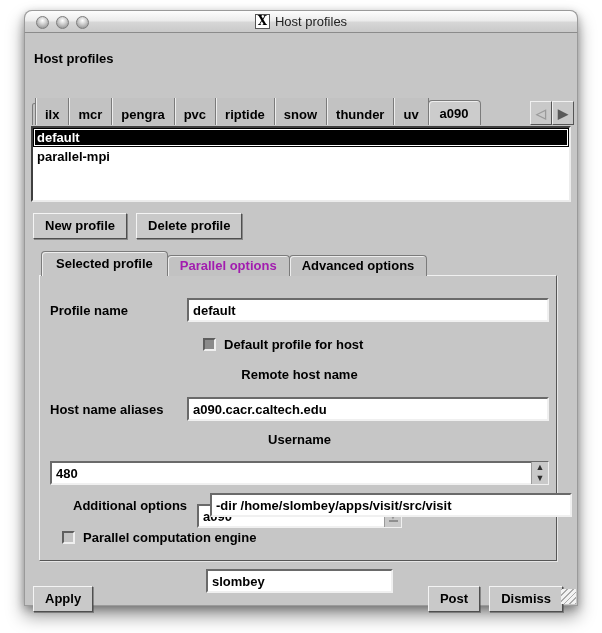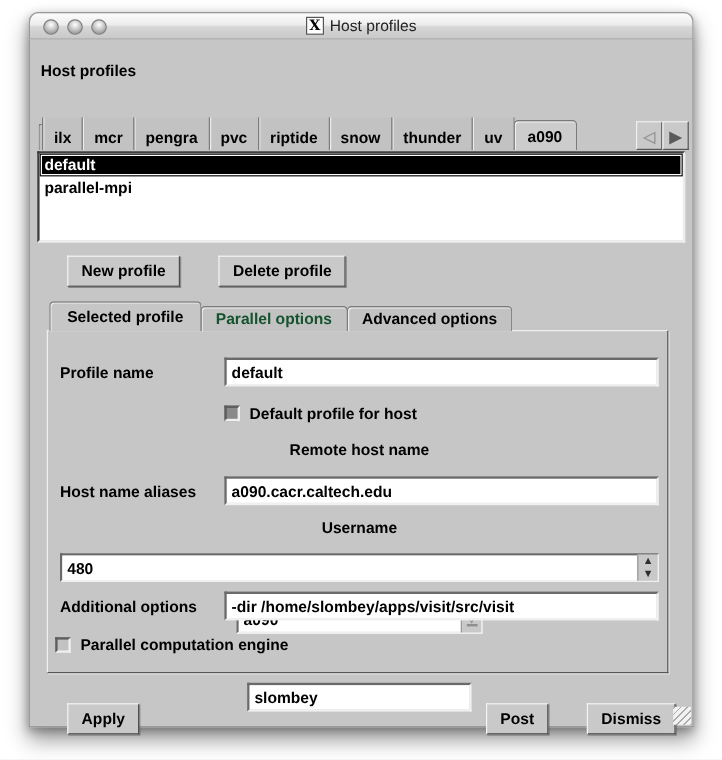--- a/index.html
+++ b/index.html
@@ -25,21 +25,21 @@
              font-weight:bold; font-size:12px; line-height:13px; text-align:center; }
 
   .content { position:absolute; left:0; top:23px; right:0; bottom:0; background:#c6c6c6;
              border:1px solid #9a9a9a; border-top:none; font-weight:bold; font-size:13px;
              color:#000; }
 
   
   .btn { display:inline-block; background:#c9c9c9; padding:4px 11px 5px;
          border:1px solid; border-color:#f4f4f4 #4f4f4f #4f4f4f #f4f4f4;
          box-shadow:1px 1px 0 rgba(60,60,60,.45); font-weight:bold; font-size:13px;
-         white-space:nowrap;margin-left:23px; }
+         white-space:nowrap; }
   .field { background:#fff; border:2px solid; border-color:#6a6a6a #f0f0f0 #f0f0f0 #6a6a6a;
            height:24px; display:flex; align-items:center; }
   .field input { border:none; outline:none; background:#fff; width:100%; height:100%;
                  font:bold 13px "Liberation Sans",sans-serif; color:#000; padding:0 4px; }
 
   .checkbox { width:13px; height:13px; border:2px solid;
               border-color:#5e5e5e #efefef #efefef #5e5e5e; flex:none; }
   .checkbox.checked { background:#8a8a8a; }
   .checkbox.unchecked { background:#c2c2c2; }
 
@@ -72,42 +72,42 @@
   
   .list-btn-row { position:absolute; left:8px; top:180px; display:flex; gap:9px; }
 
   
   .ptab-row { position:absolute; left:16px; top:219px; display:flex; align-items:flex-end;
               z-index:3; height:24px; }
   .ptab { padding:2px 12px 3px; background:#c2c2c2; border:1px solid #7b7b7b;
           border-bottom:none; border-radius:4px 4px 0 0; margin-right:-1px;
           box-shadow:inset 1px 1px 0 #ededed; white-space:nowrap; }
   .ptab.active { padding:4px 14px 5px; background:#c6c6c6; position:relative; z-index:4; }
-  .ptab.disabled { color:#14532d;padding-left:12px; }
+  .ptab.disabled { color:#a21caf;padding-left:12px; }
   .tab-frame { position:absolute; left:14px; top:242px; width:518px; height:286px;
                border:1px solid; border-color:#f0f0f0 #565656 #565656 #f0f0f0;
                box-shadow:1px 1px 0 #e6e6e6; }
 
   .frow { position:absolute; left:10px; width:499px; height:16px; display:flex;
           align-items:center; }
   .frow .flabel { flex:0 0 137px; }
   .frow .fwrap { flex:1; position:relative; }
 
   .combo-arrow { position:absolute; right:1px; top:1px; bottom:1px; width:17px;
                  background:#c9c9c9; border-left:1px solid #9a9a9a; display:flex;
                  flex-direction:column; align-items:center; justify-content:center; }
   .combo-arrow .tri { font-size:9px; color:#8f8f8f; line-height:8px; }
   .combo-arrow .bar { width:9px; height:0; border-top:2px solid #8f8f8f; margin-top:1px; }
 
   .spin { position:absolute; right:1px; top:1px; bottom:1px; width:17px; background:#c9c9c9;
           border-left:1px solid #9a9a9a; display:flex; flex-direction:column; }
   .spin span { flex:1; display:flex; align-items:center; justify-content:center;
                font-size:9px; color:#2e2e2e; line-height:1; }
 
-  .cbrow { position:absolute; display:flex; align-items:center; gap:8px; height:16px; }
+  .cbrow { position:absolute; display:flex; align-items:center; gap:8px; height:16px;margin-left:16px; }
 
   
   .footer-left { position:absolute; left:8px; top:553px; }
   .footer-right { position:absolute; right:14px; top:553px; display:flex; gap:9px; }
   .grip { position:absolute; right:1px; bottom:1px; width:15px; height:15px;
           background:repeating-linear-gradient(315deg,#aaa 0 1px,#f2f2f2 1px 4px); }
 </style>
 </head>
 <body>
 
@@ -214,21 +214,21 @@
             <span class="field" style="padding-right:7px;">
               <input value="480" style="">
             </span>
           <span class="spin">
             <span>▲</span>
             <span>▼</span>
           </span>
         </span>
       </div>
 
-      <div class="frow" style="top:221px;">
+      <div class="frow" style="top:221px;margin-left:23px;">
         <span class="flabel">Additional options</span>
         <span class="fwrap">
             <span class="field">
               <input value="-dir /home/slombey/apps/visit/src/visit" style="">
             </span>
           </span>
       </div>
 
       <div class="cbrow" style="left:6px; top:253px;">
         <span class="checkbox unchecked"></span>

